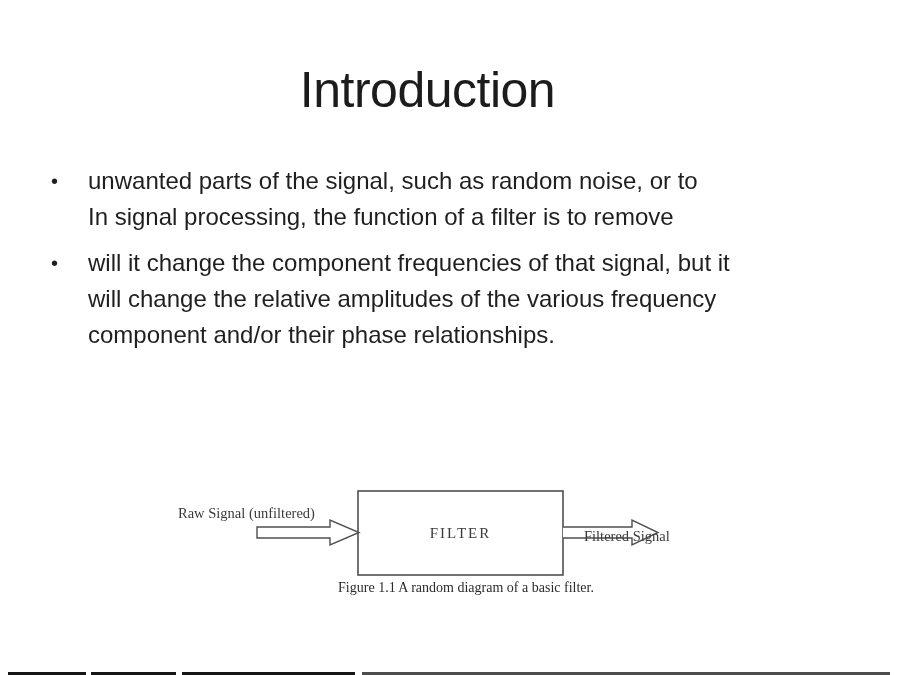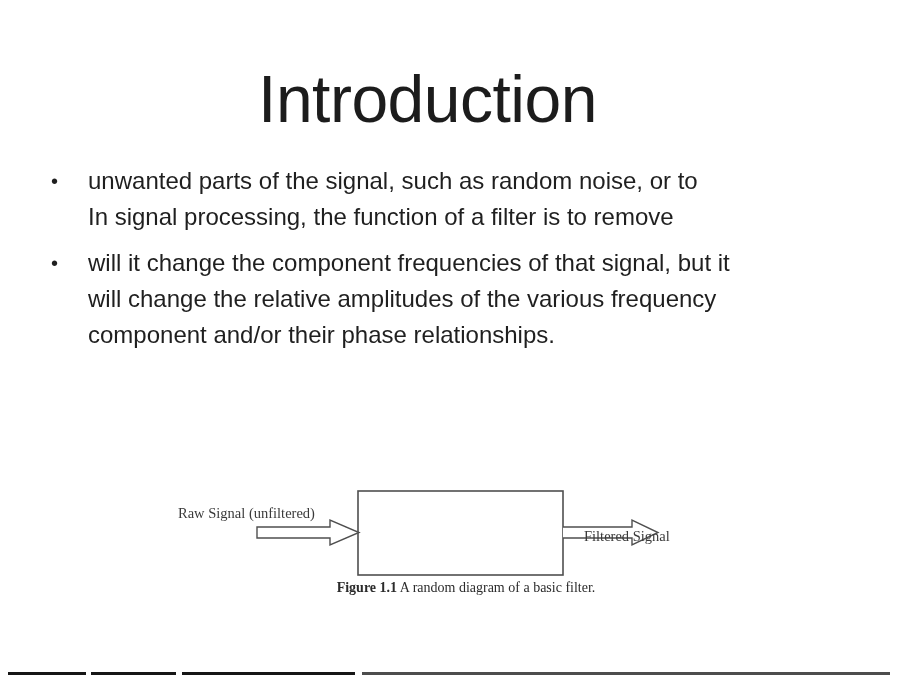--- a/index.html
+++ b/index.html
@@ -15,21 +15,21 @@
     overflow: hidden;
     font-family: "Liberation Sans", sans-serif;
     color: #1f1f1f;
   }
   .slide-title {
     position: absolute;
     left: 0;
     top: 62px;
     width: 855px;
     margin: 0;
-    font-size: 66px;
+    font-size: 50px;
     font-weight: 400;
     line-height: 1.15;
     text-align: center;
     color: #1c1c1c;
     letter-spacing: -0.5px;
   }
   .bullets {
     position: absolute;
     left: 51px;
     top: 163px;
@@ -98,21 +98,21 @@
     position: absolute;
     left: 300px;
     top: 580px;
     width: 332px;
     text-align: center;
     font-family: "Liberation Serif", serif;
     font-size: 14px;
     color: #2b2b2b;
     white-space: nowrap;
   }
-  .fig-caption .cap-bold { font-weight: 700; text-align: right; }
+  .fig-caption .cap-bold { font-weight: 400; text-align: right; }
   .edge-seg {
     position: absolute;
     bottom: 0;
     height: 3px;
     background: #161616;
   }
   .edge-seg.s1 { left: 8px;   width: 78px;  }
   .edge-seg.s2 { left: 91px;  width: 85px;  }
   .edge-seg.s3 { left: 182px; width: 173px; }
   .edge-seg.s4 { left: 362px; width: 528px; background: #4d4d4d; }
@@ -151,20 +151,21 @@
 
       <rect x="188" y="6" width="205" height="84" fill="#ffffff" stroke="#4f4f4f" stroke-width="1.6"></rect>
 
       <path d="M87,42 H160 V35 L189,47.5 L160,60 V53 H87 Z" fill="#ffffff" stroke="#4f4f4f" stroke-width="1.4" stroke-linejoin="miter"></path>
 
       <path d="M393,42 H462 V35 L488,47.5 L462,60 V53 H393" fill="#ffffff" stroke="#4f4f4f" stroke-width="1.4" stroke-linejoin="miter"></path>
     </svg>
 
     <span class="fig-label fig-label-input">Raw Signal (unfiltered)</span>
 
+    <span class="fig-box-label">FILTER</span>
 
     <span class="fig-label fig-label-output">Filtered Signal</span>
 
     <div class="fig-caption">
       <span class="cap-bold">Figure 1.1</span><span> A random diagram of a basic filter.</span>
     </div>
 
   </div>
 
   <div class="edge-seg s1"></div>

